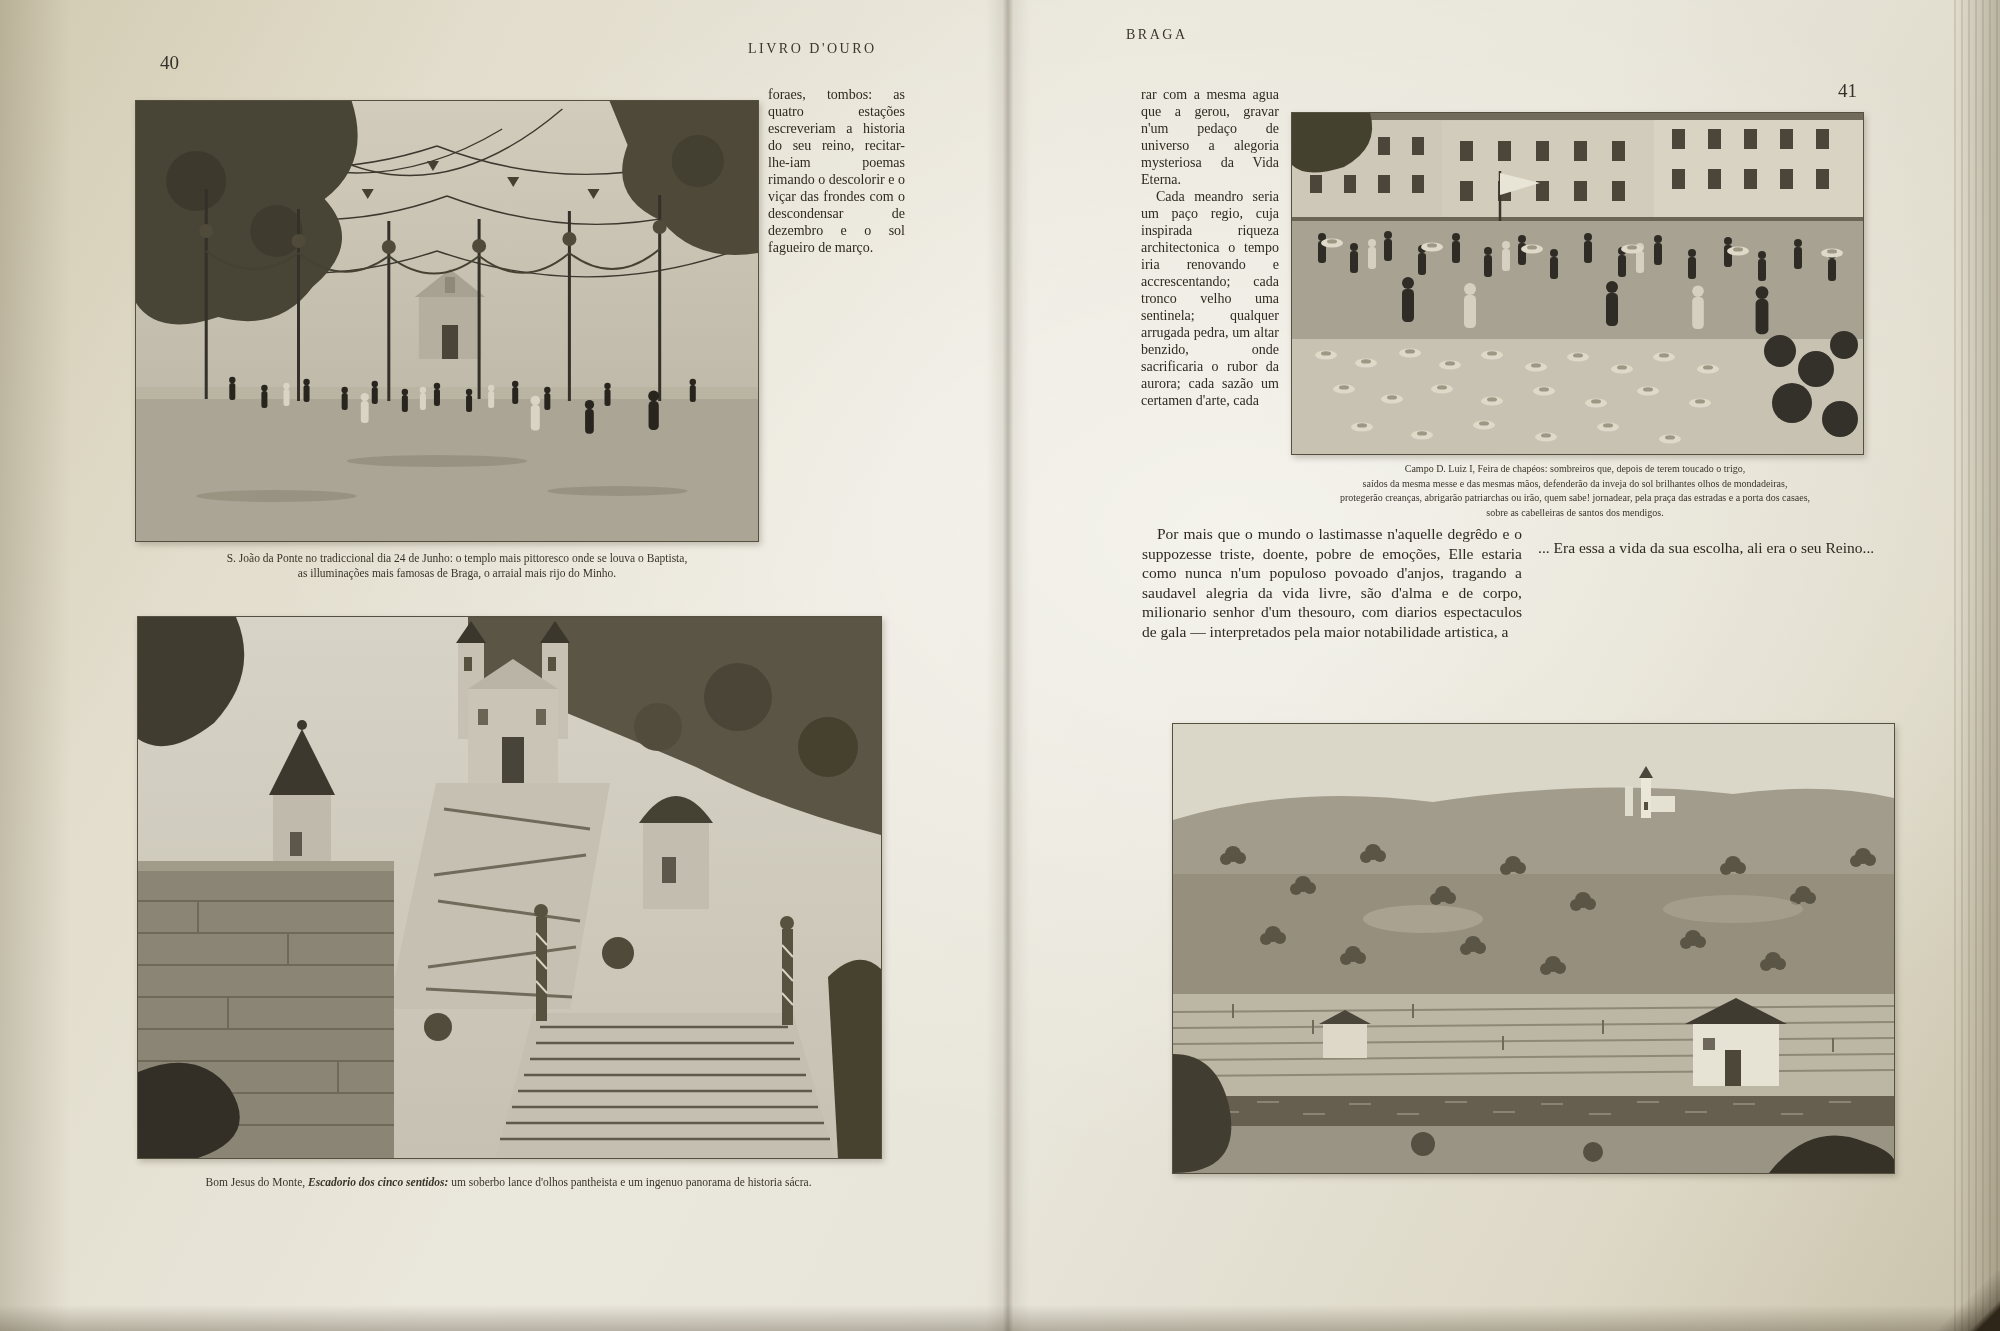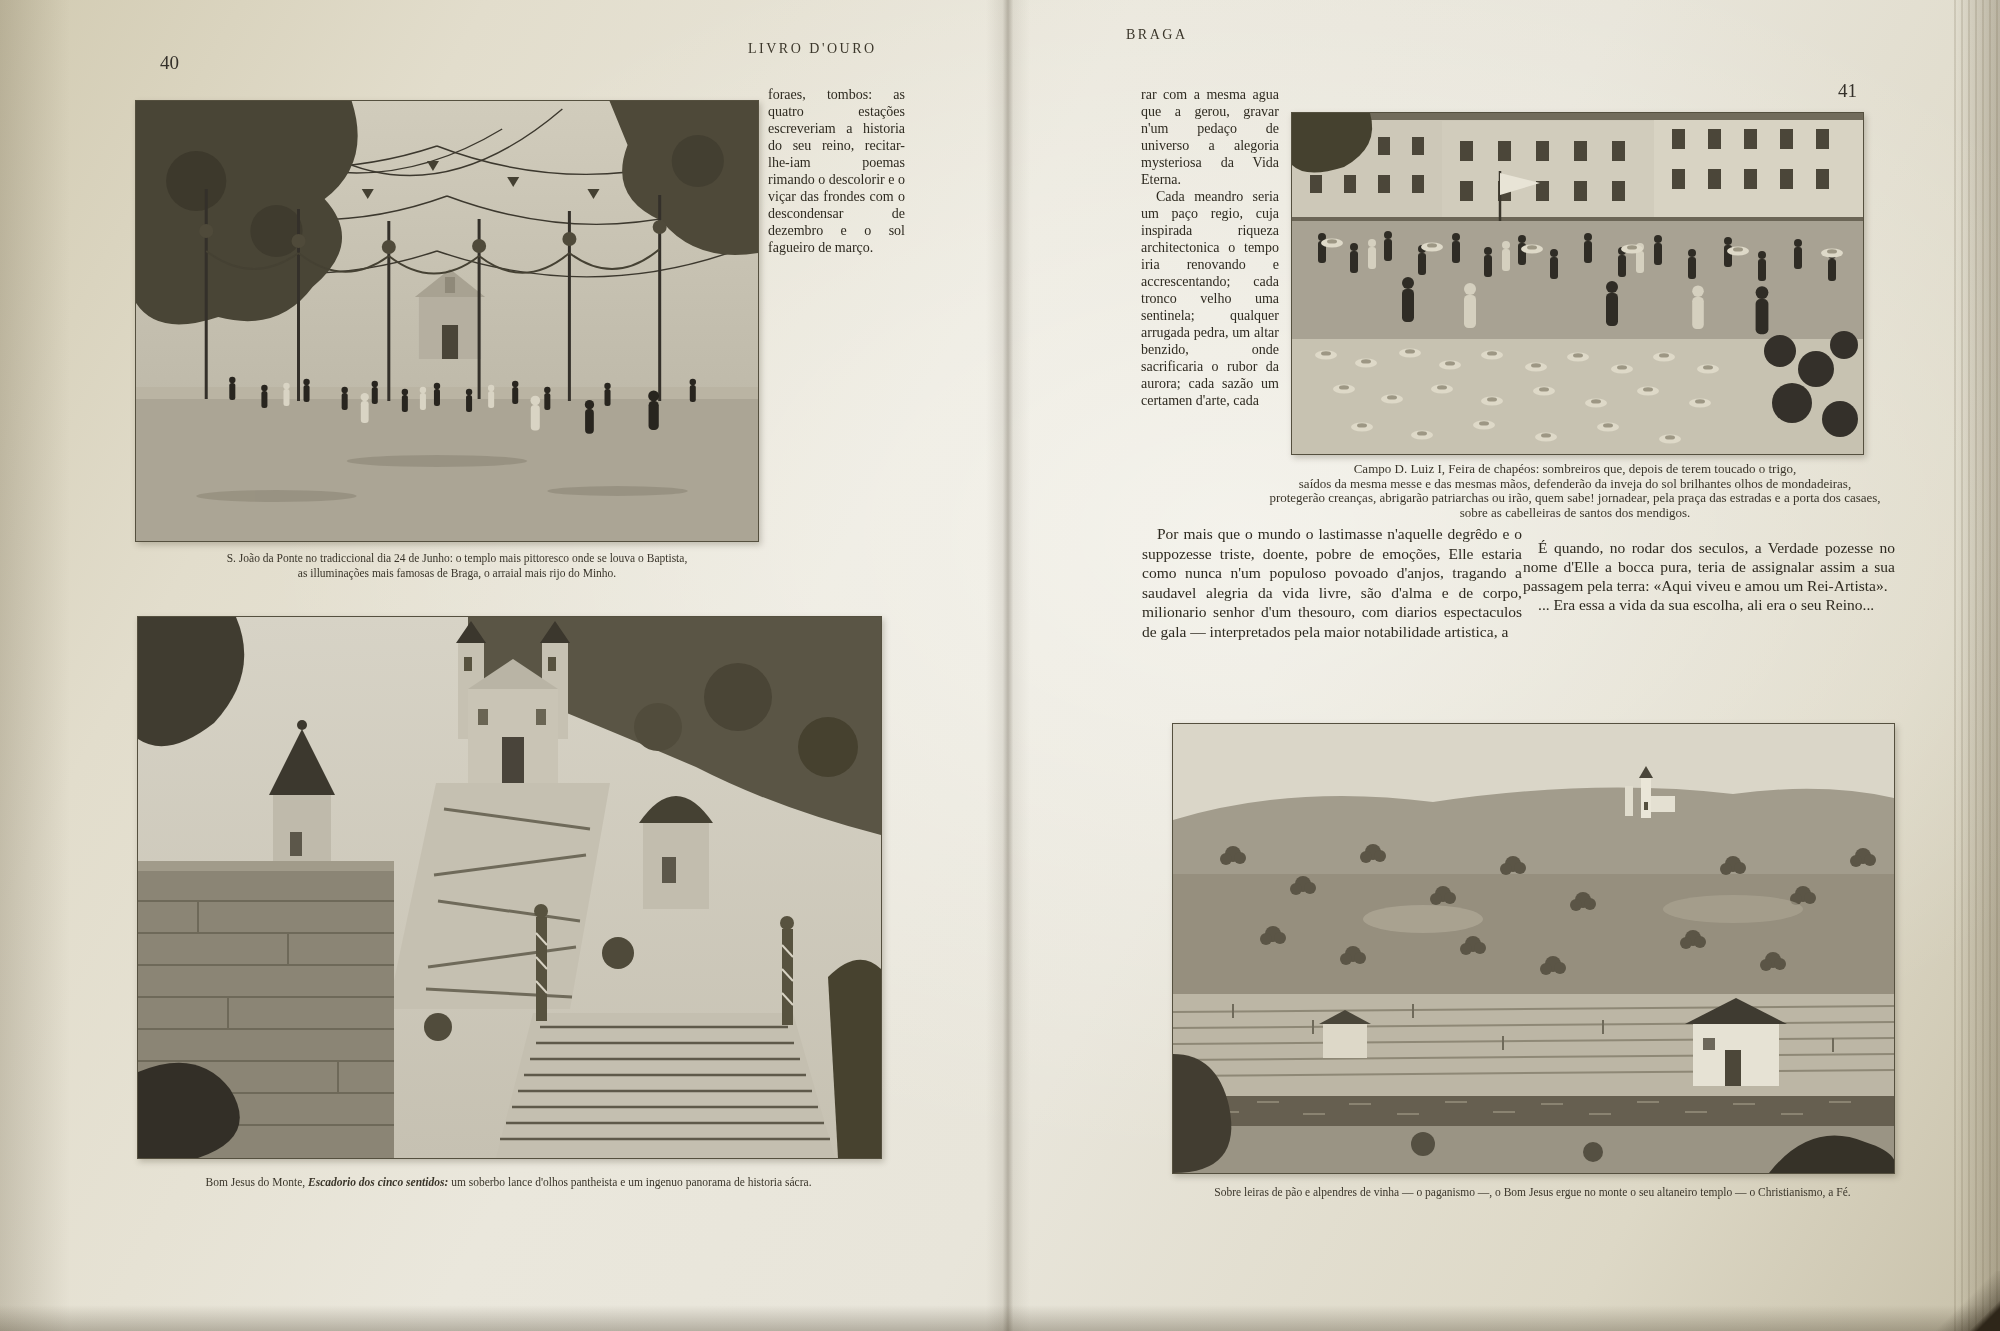--- a/index.html
+++ b/index.html
@@ -18,21 +18,21 @@
     background:linear-gradient(90deg,rgba(90,78,52,.22),rgba(90,78,52,0));}
   .edge-bottom{left:0;bottom:0;width:2000px;height:26px;
     background:linear-gradient(0deg,rgba(60,50,30,.30),rgba(60,50,30,0));}
   .corner-br{right:0;bottom:0;width:90px;height:60px;
     background:linear-gradient(315deg,#2e2619 0 16px,rgba(46,38,25,.4) 22px,rgba(46,38,25,0) 46px);}
   .runhead{font-size:14px;letter-spacing:2.5px;color:#3c372b;}
   .pagenum{font-size:19px;color:#34302a;}
   .photo{border:1px solid #55503f;box-shadow:0 0 0 2px rgba(250,248,238,.55) inset,2px 3px 6px rgba(60,50,30,.25);background:#b9b4a4;}
   .photo svg{display:block;width:100%;height:100%;}
   .cap{font-size:11.5px;line-height:15px;text-align:center;color:#3a352a;}
-  .capsm{font-size:13px;line-height:14.5px;text-align:center;color:#3a352a;}
+  .capsm{font-size:10px;line-height:14.5px;text-align:center;color:#3a352a;}
   .cap-ital{font-style:italic;font-weight:bold;}
   .colnarrow{font-size:14px;line-height:17px;text-align:justify;color:#2e2a20;}
   .colwide{font-size:15.5px;line-height:19.5px;text-align:justify;color:#2e2a20;}
   .colnarrow p,.colwide p{margin:0;}
   .indent{text-indent:15px;}
 </style>
 </head>
 <body>
 
 <div class="stage">
@@ -399,21 +399,20 @@
     <div>Campo D. Luiz I, Feira de chapéos: sombreiros que, depois de terem toucado o trigo,</div>
     <div>saídos da mesma messe e das mesmas mãos, defenderão da inveja do sol brilhantes olhos de mondadeiras,</div>
     <div>protegerão creanças, abrigarão patriarchas ou irão, quem sabe! jornadear, pela praça das estradas e a porta dos casaes,</div>
     <div>sobre as cabelleiras de santos dos mendigos.</div>
   </div>
 
   <div class="abs colwide" style="left:1142px;top:524px;width:380px;">
     <p class="indent">Por mais que o mundo o lastimasse n'aquelle degrêdo e o suppozesse triste, doente, pobre de emoções, Elle estaria como nunca n'um populoso povoado d'anjos, tragando a saudavel alegria da vida livre, são d'alma e de corpo, milionario senhor d'um thesouro, com diarios espectaculos de gala — interpretados pela maior notabilidade artistica, a</p>
   </div>
   <div class="abs colwide" style="left:1523px;top:538px;width:372px;line-height:19px;">
-    <p class="indent">É quando, no rodar dos seculos, a Verdade pozesse no nome d'Elle a bocca pura, teria de assignalar assim a sua passagem pela terra: «Aqui viveu e amou um Rei-Artista».</p>
     <p class="indent">... Era essa a vida da sua escolha, ali era o seu Reino...</p>
   </div>
 
   <figure class="abs photo" style="left:1172px;top:723px;width:721px;height:449px;margin:0;">
     <svg viewBox="0 0 721 449" preserveAspectRatio="none" aria-hidden="true">
       <defs>
           <g id="tr4">
             <circle r="8"></circle>
             <circle cx="7" cy="4" r="6"></circle>
             <circle cx="-7" cy="5" r="6"></circle>
@@ -492,20 +491,19 @@
           <line x1="608" y1="390" x2="630" y2="390"></line>
           <line x1="656" y1="378" x2="678" y2="378"></line>
       </g>
       <rect y="402" width="721" height="47" fill="#9a9484"></rect>
       <path d="M596,449 Q638,396 692,418 Q730,430 721,449 Z" fill="#363228"></path>
       <path d="M0,330 Q44,330 56,382 Q70,449 0,449 Z" fill="#423d31"></path>
       <circle cx="250" cy="420" r="12" fill="#555042"></circle>
         <circle cx="420" cy="428" r="10" fill="#555042"></circle>
     </svg>
   </figure>
-  <div class="abs cap" style="left:1172px;top:1185px;width:721px;">Sobre leiras de pão e alpendres de vinha — o paganismo —, o Bom Jesus ergue no monte o seu altaneiro templo — o Christianismo, a Fé.</div>
 
   <div class="abs crease"></div>
   <div class="abs edge-left"></div>
   <div class="abs edge-right"></div>
   <div class="abs edge-bottom"></div>
   <div class="abs corner-br"></div>
 </div>
 
 </body></html>

